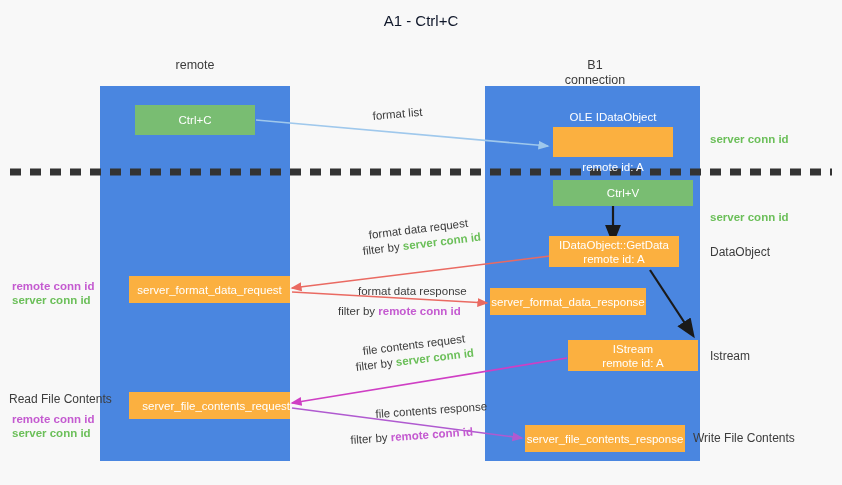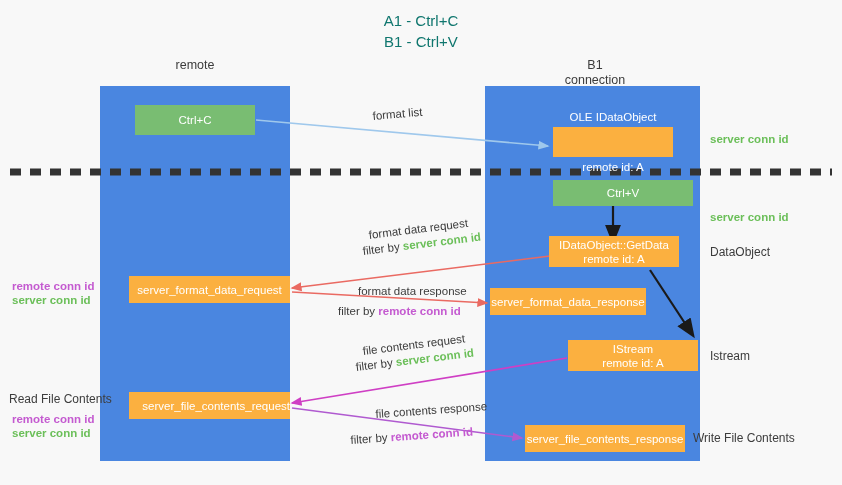--- a/index.html
+++ b/index.html
@@ -22,21 +22,21 @@
   }
   .abs { position: absolute; }
 
   
   .title {
     width: 842px;
     top: 10px;
     left: 0;
     text-align: center;
     font-size: 15px;
-    color: #0f766e;
+    color: #0f172a;
     line-height: 21px;
   }
 
   
   .col-head {
     text-align: center;
     font-size: 12.5px;
     color: #3c3c3c;
     line-height: 15px;
   }
@@ -95,21 +95,20 @@
     pointer-events: none;
   }
 </style>
 </head>
 <body>
 
 <div id="canvas">
 
   <div class="abs title">
     <div>A1 - Ctrl+C</div>
-    <div>B1 - Ctrl+V</div>
   </div>
 
   <div class="abs col-head" style="left:120px; top:58px; width:150px;">
     <div>remote</div>
   </div>
   <div class="abs col-head" style="left:520px; top:58px; width:150px;">
     <div>B1</div>
     <div>connection</div>
   </div>
 

